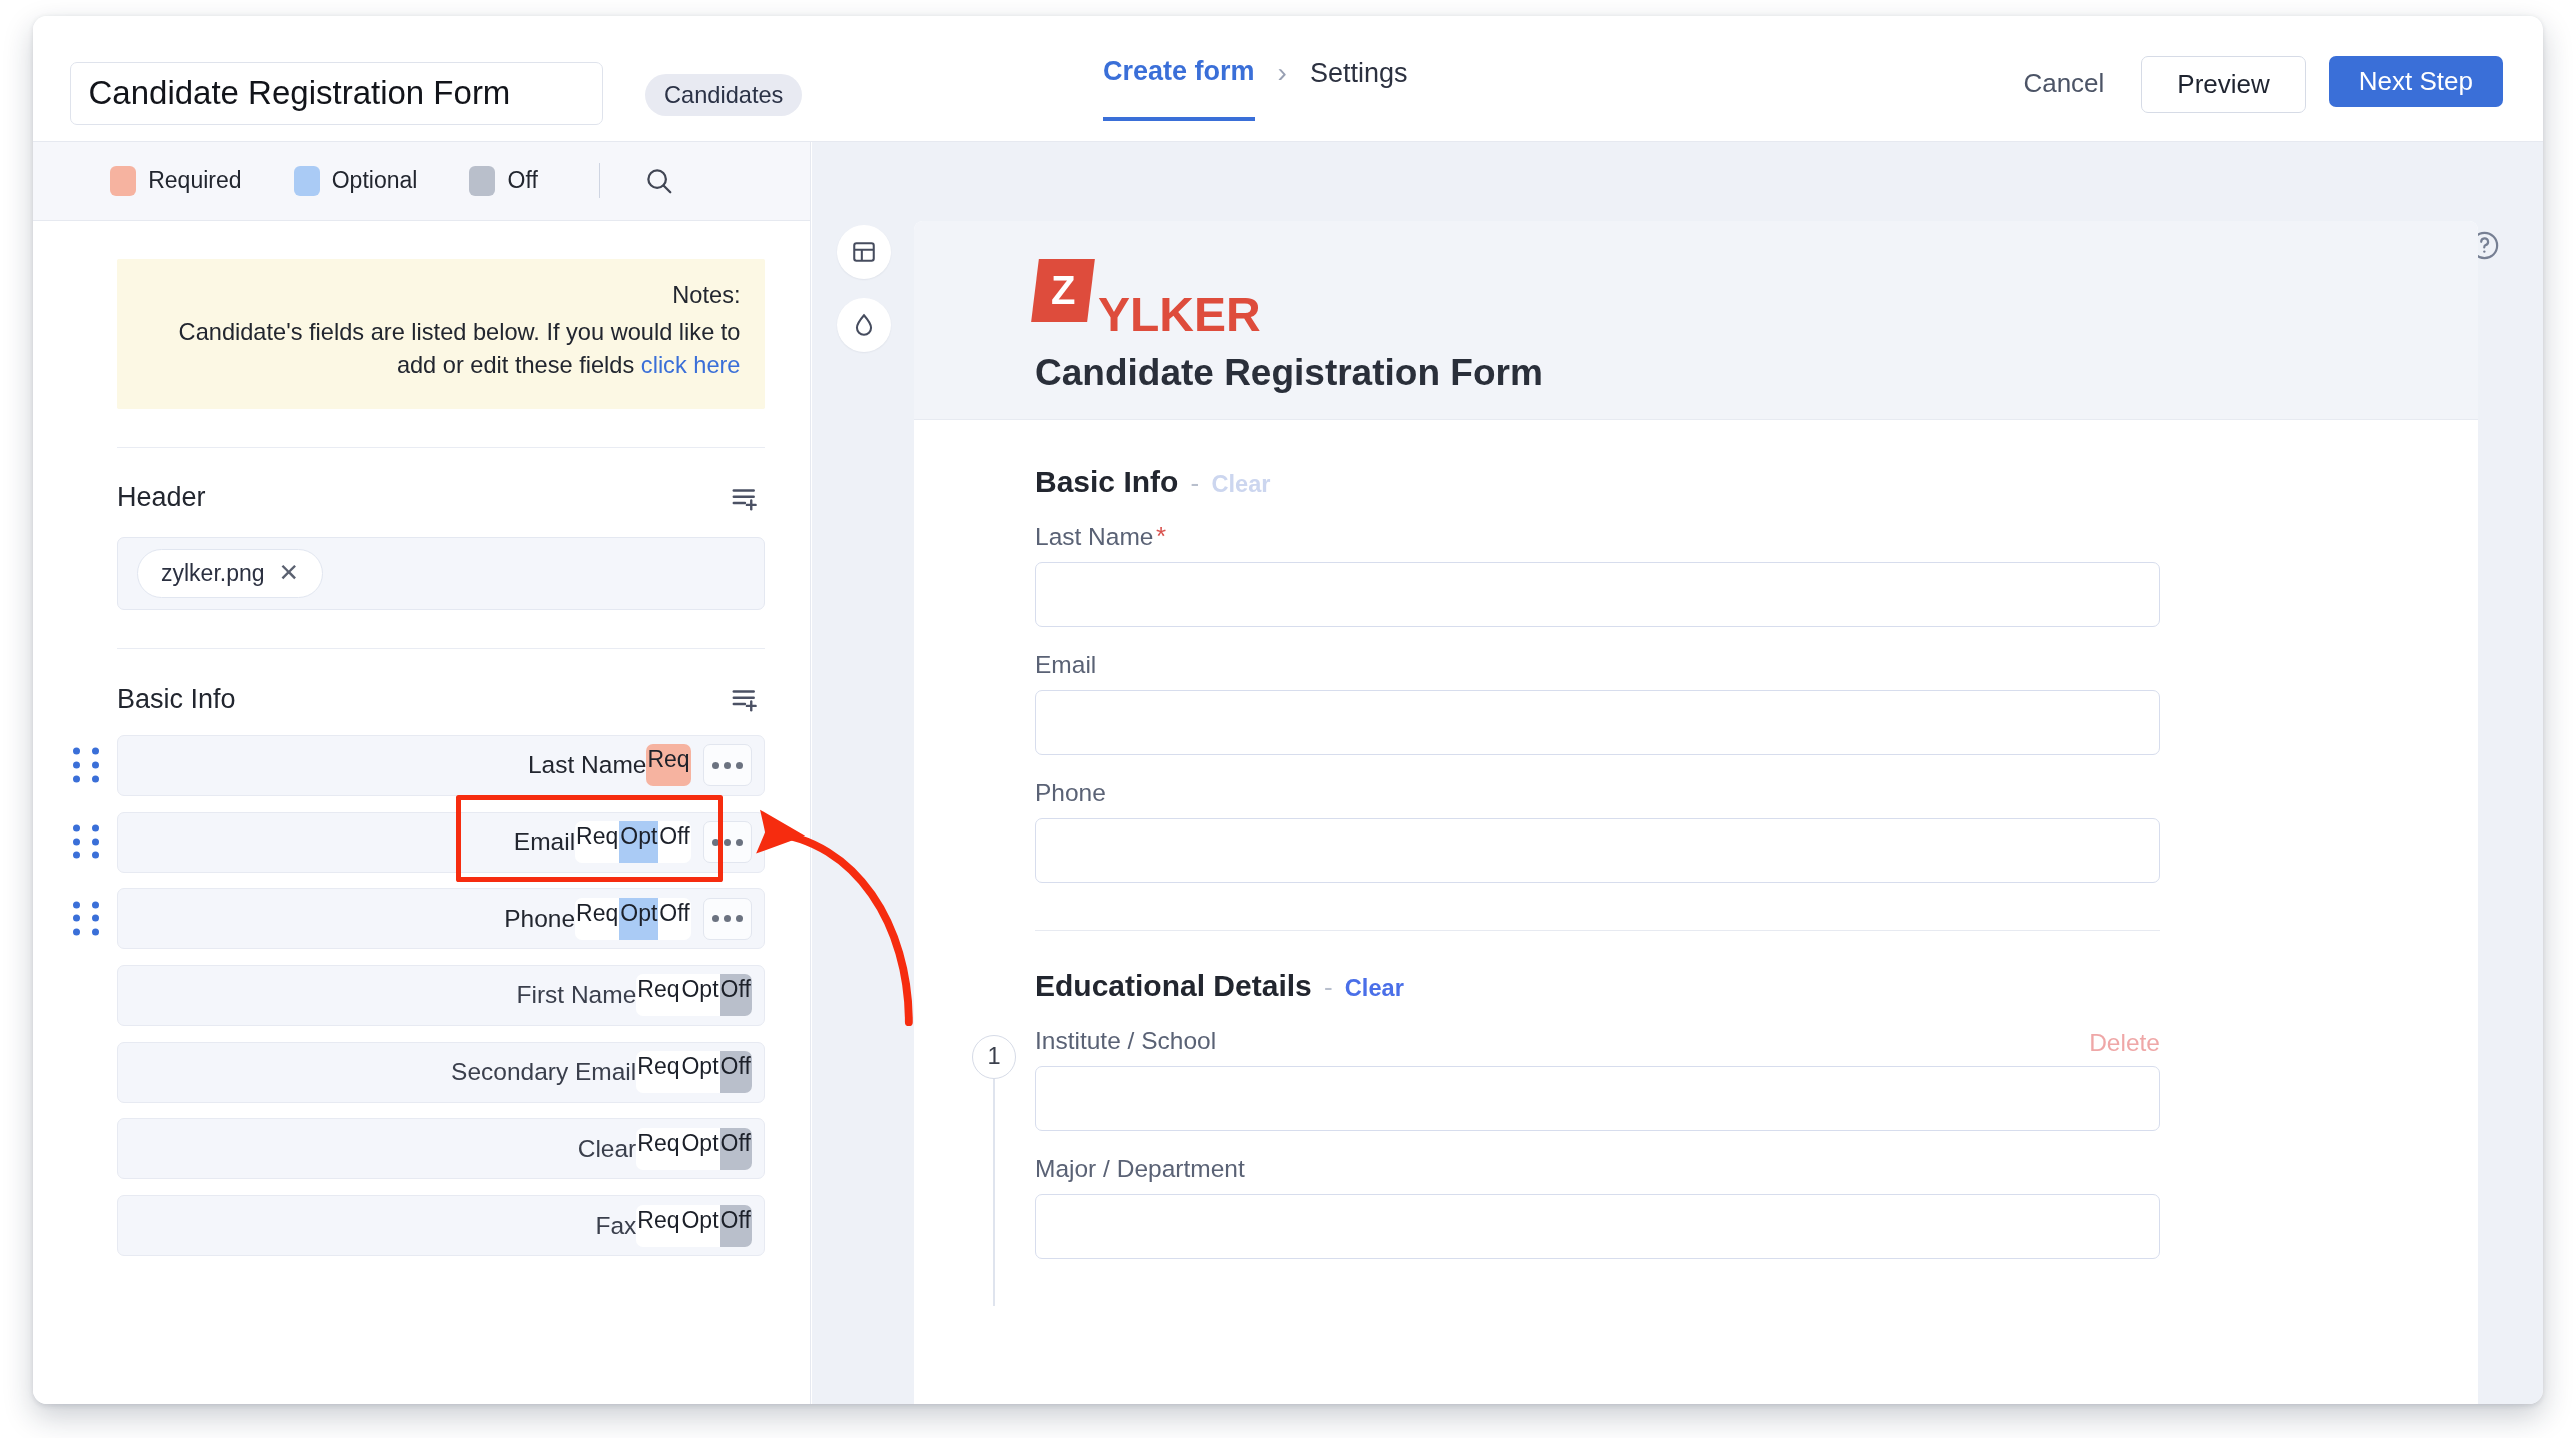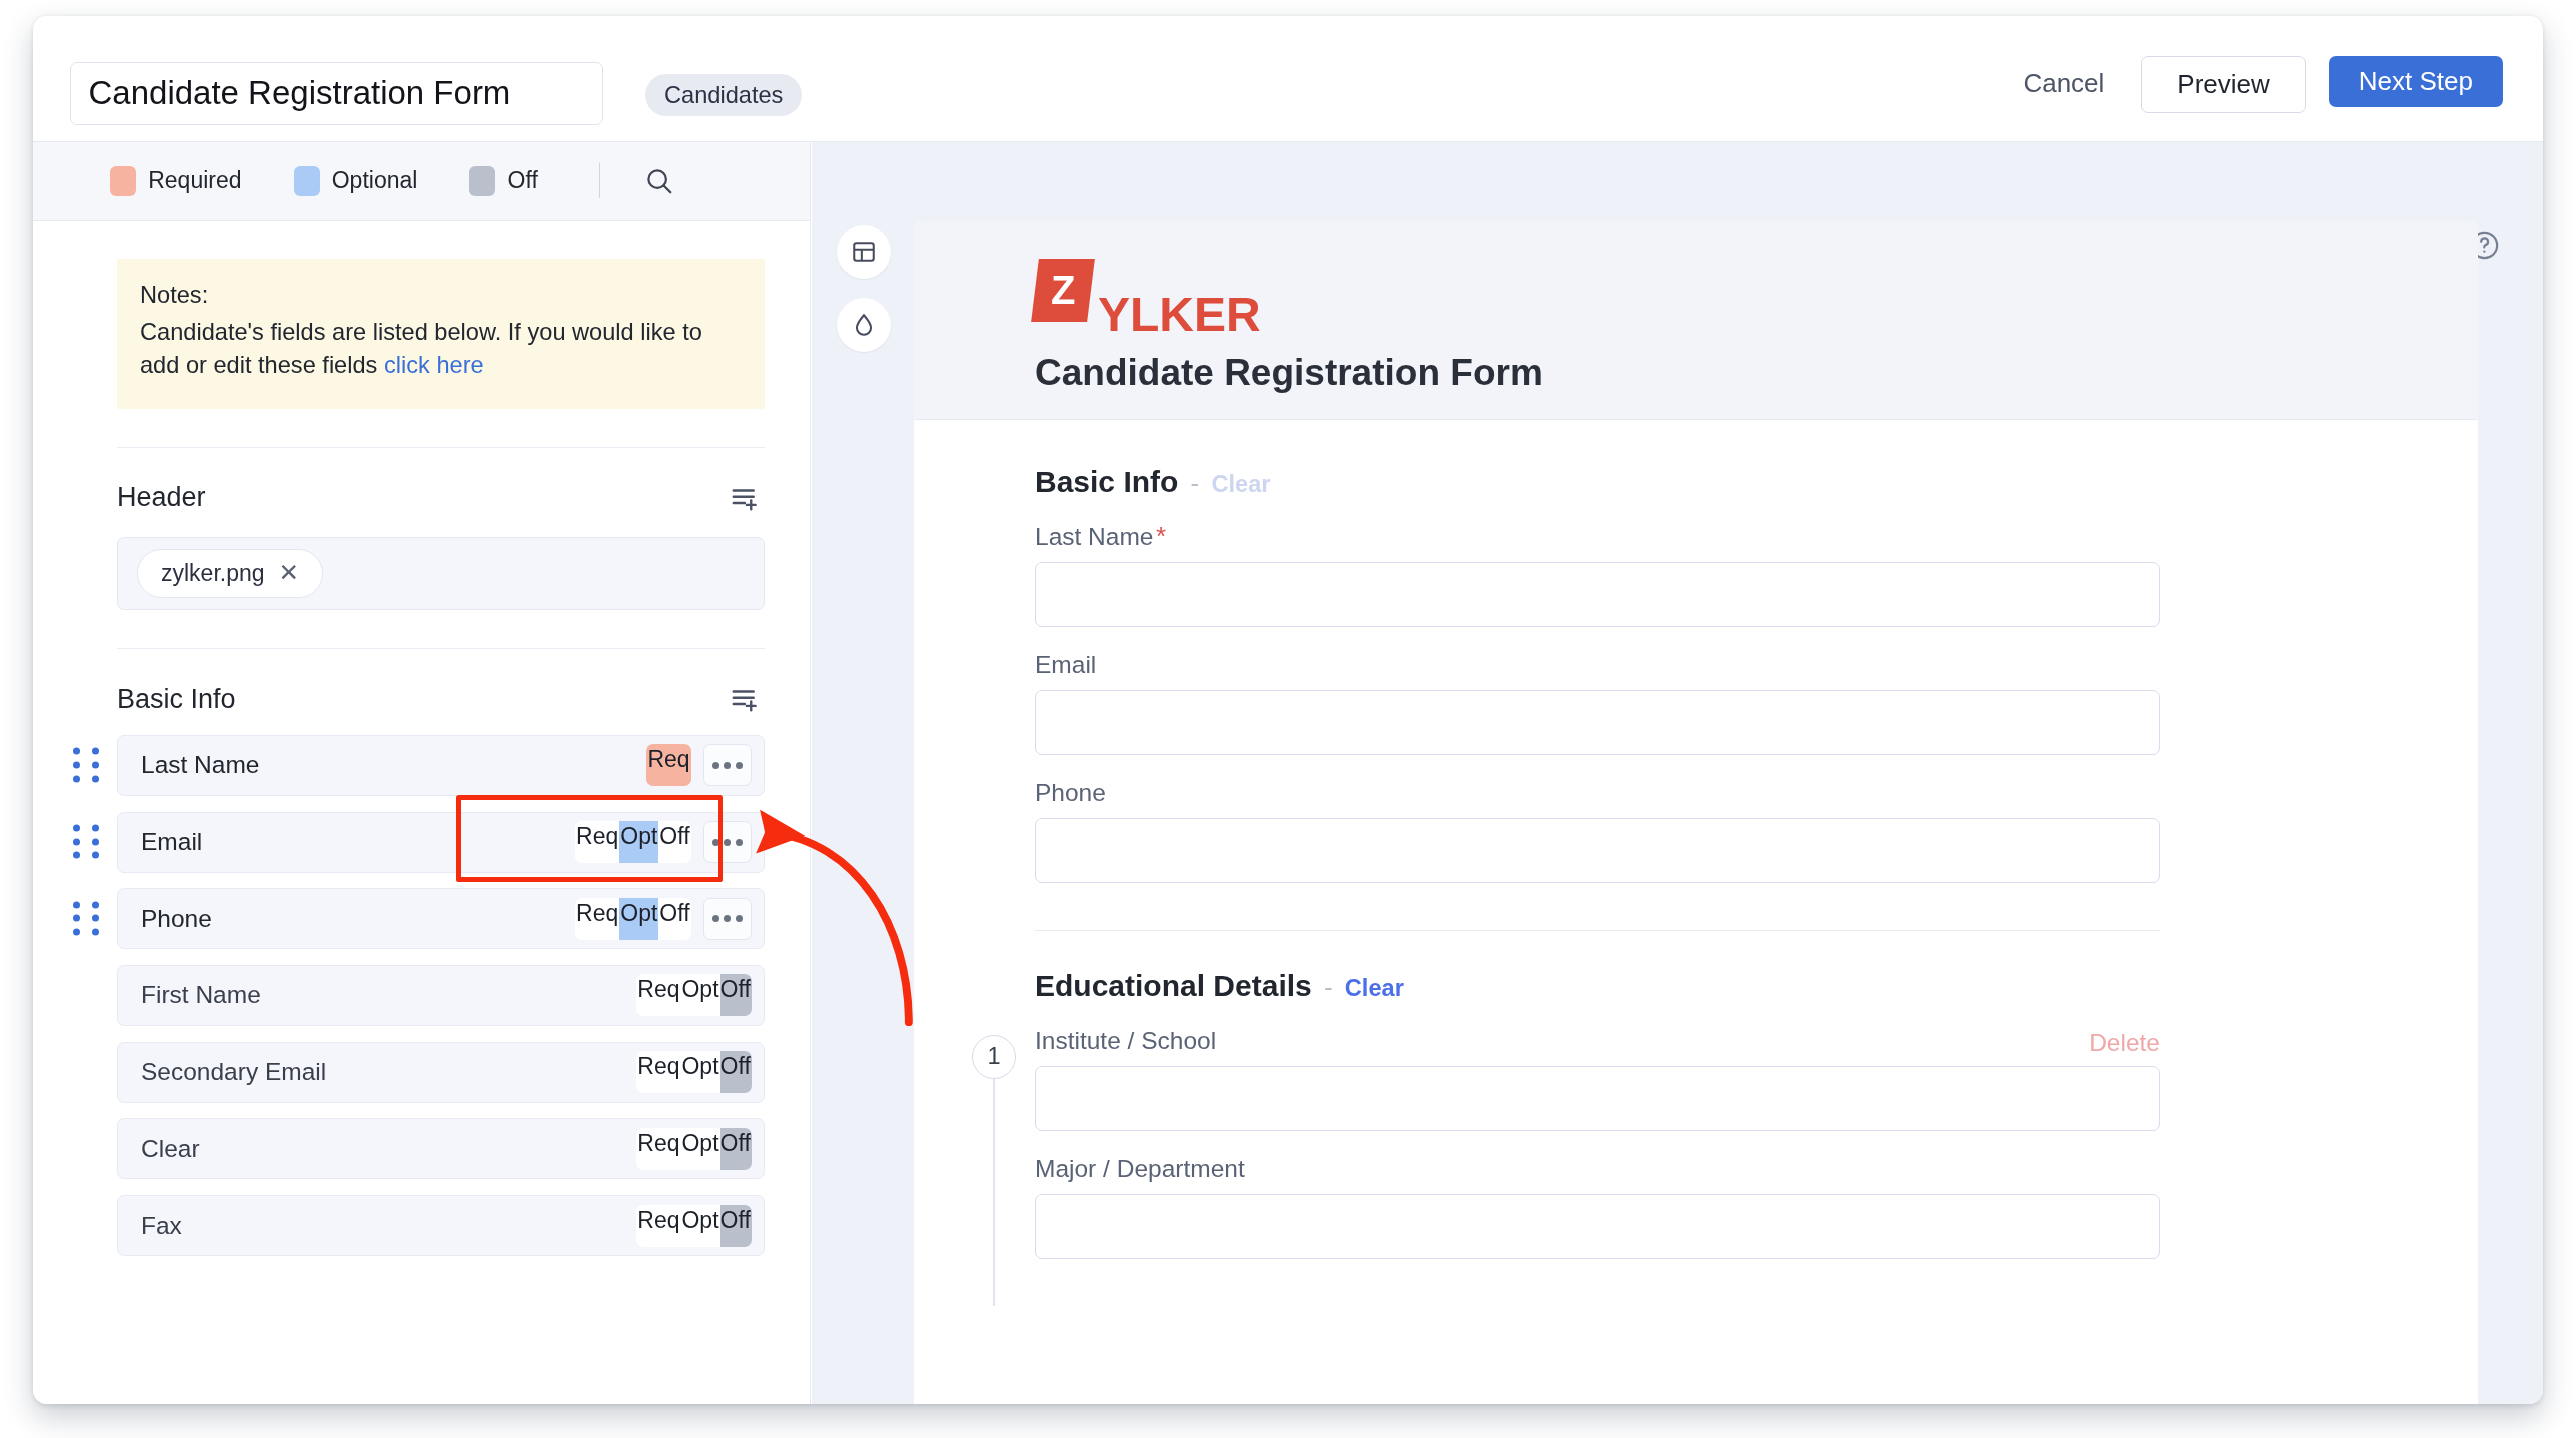--- a/index.html
+++ b/index.html
@@ -95,20 +95,21 @@
   .legend-item { display: flex; align-items: center; gap: 12.2px; margin-left: 52px; }
   .legend-item:first-child { margin-left: 77px; }
   .legend-swatch { width: 26px; height: 30px; border-radius: 6.1px; }
   .legend-label { font-size: 23px; color: #22262f; text-align: right; }
   #legend-divider { width: 0.9px; height: 35px; background: #cfd5e2; margin-left: 61px; }
   #legend-search-icon { margin-left: 44px; cursor: pointer; display: flex; }
 
   #left-scroll {
     position: absolute; left: 0; top: 80px; width: 100%; height: 1182px;
     overflow: hidden;
+    text-align: right;
   }
 
   #notes-box {
     margin: 37px 45px 0 84px;
     background: #fcf8e4;
     padding: 23px 24.5px 26px 23px;
     border-radius: 1.7px;
   }
   .notes-title { font-size: 23.6px; color: #22262f; margin-bottom: 7px; }
   .notes-text { font-size: 23.6px; color: #22262f; line-height: 1.42; }
@@ -295,20 +296,25 @@
 </style>
 </head>
 <body>
 
 <div id="app-window">
 
   <div id="topbar">
     <input id="form-title-input" value="Candidate Registration Form" style="">
     <div id="module-chip">Candidates</div>
 
+    <div id="breadcrumb">
+      <div id="crumb-create">Create form</div>
+      <div class="crumb-sep">›</div>
+      <div id="crumb-settings">Settings</div>
+    </div>
 
     <div id="topbar-actions">
       <button id="cancel-button">Cancel</button>
       <button id="preview-button">Preview</button>
       <button id="next-step-button">Next Step</button>
     </div>
   </div>
 
   <div id="left-panel">
 

